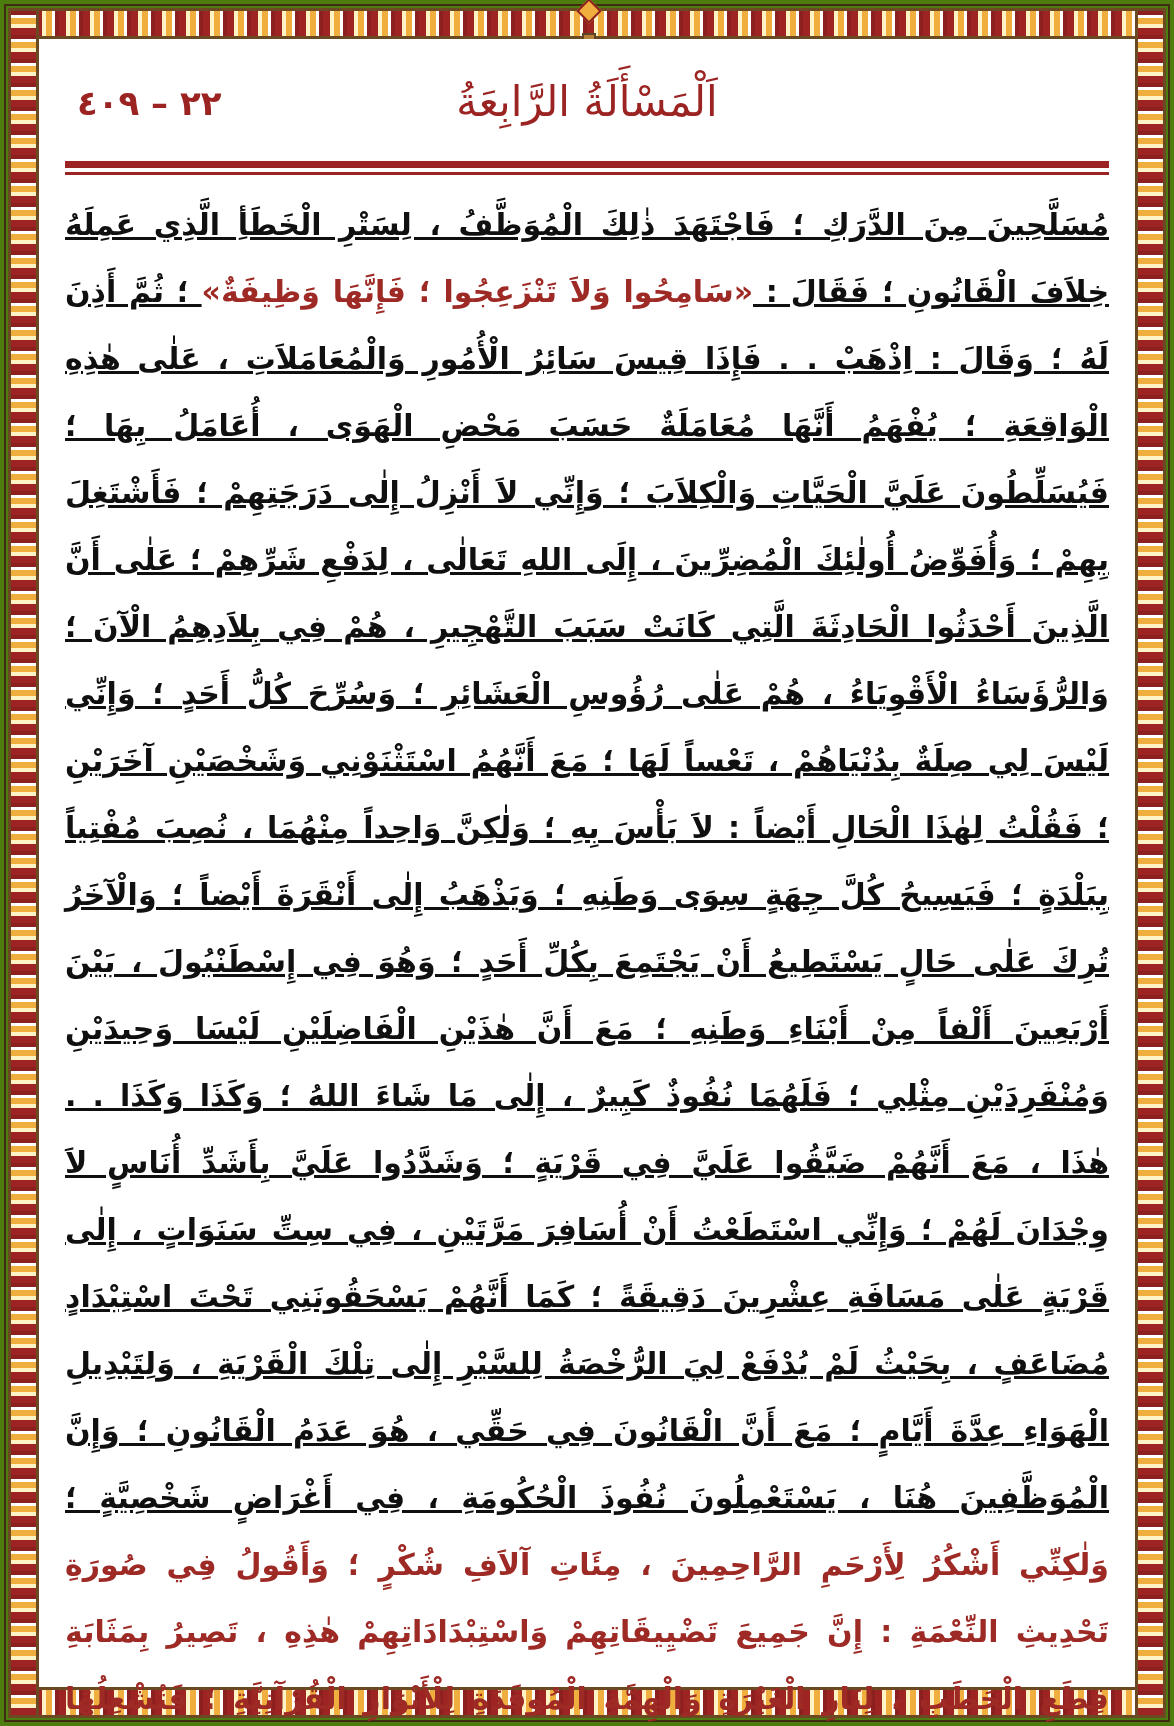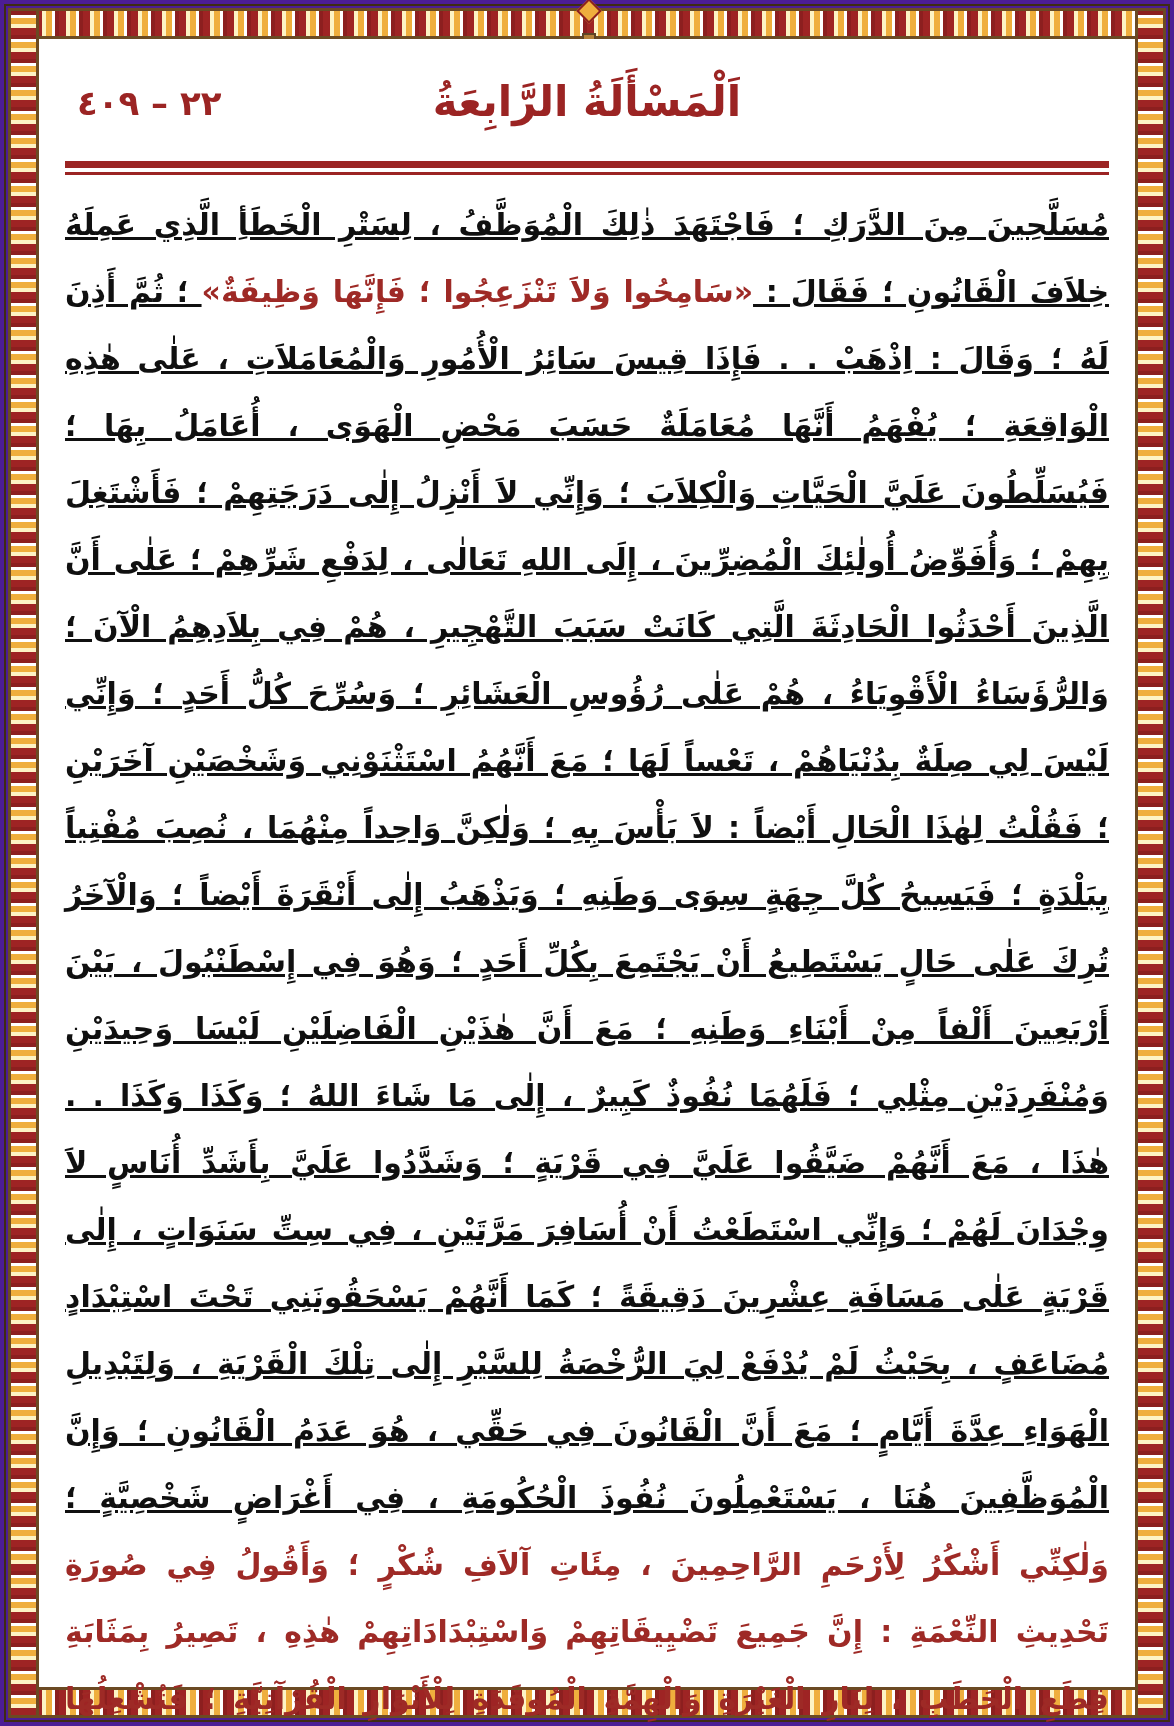--- a/index.html
+++ b/index.html
@@ -1,19 +1,19 @@
 <!DOCTYPE html>
 <html lang="ar" dir="rtl"><head>
 <meta charset="utf-8">
 <style>
   html,body{margin:0;padding:0;background:#ffffff;}
   .page{
     position:relative;
     width:1174px;height:1726px;
-    background:#4c1d95;
+    background:#4d7c0f;
     overflow:hidden;
     font-family:"DejaVu Sans", sans-serif;
   }
   
   .frame-outline{
     position:absolute;inset:4px;
     border:2px solid #3f2c12;
     pointer-events:none;
   }
   .chain{
@@ -56,21 +56,21 @@
     box-sizing:border-box;
   }
   .header{position:relative;height:108px;}
   .page-number{
     position:absolute;right:auto;left:14px;top:44px;
     color:#9b2423;font-size:34px;font-weight:bold;
     direction:rtl;letter-spacing:2px;
   }
   .doc-title{
     margin:0;text-align:center;padding-top:38px;
-    color:#9b2423;font-size:42px;font-weight:bold;
+    color:#9b2423;font-size:42px;font-weight:normal;
   }
   .rule{
     height:4px;
     border-top:7px solid #9b2423;
     border-bottom:3px solid #9b2423;
     margin:14px 2px 0 2px;
   }
   .body-text{
     direction:rtl;
     text-align:justify;

